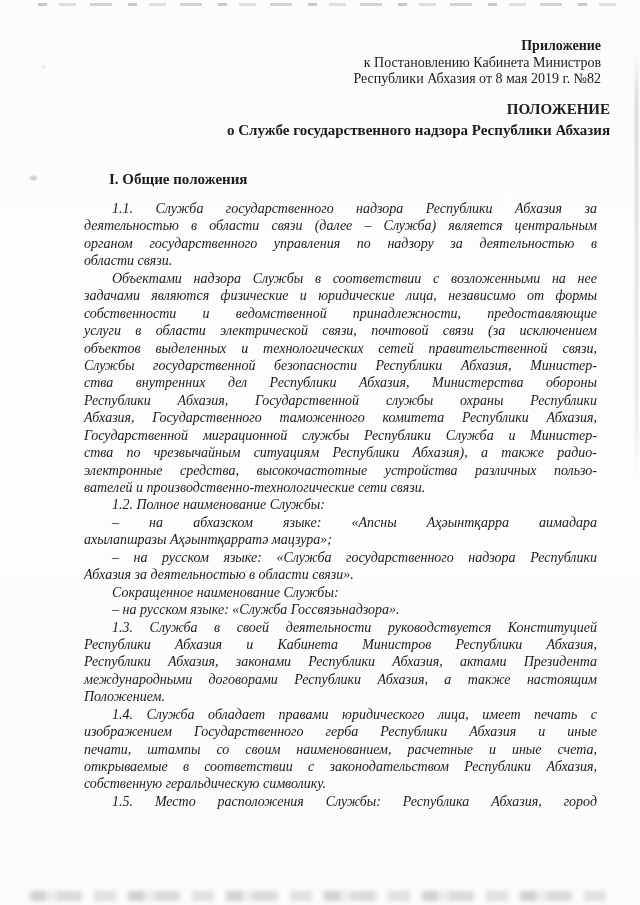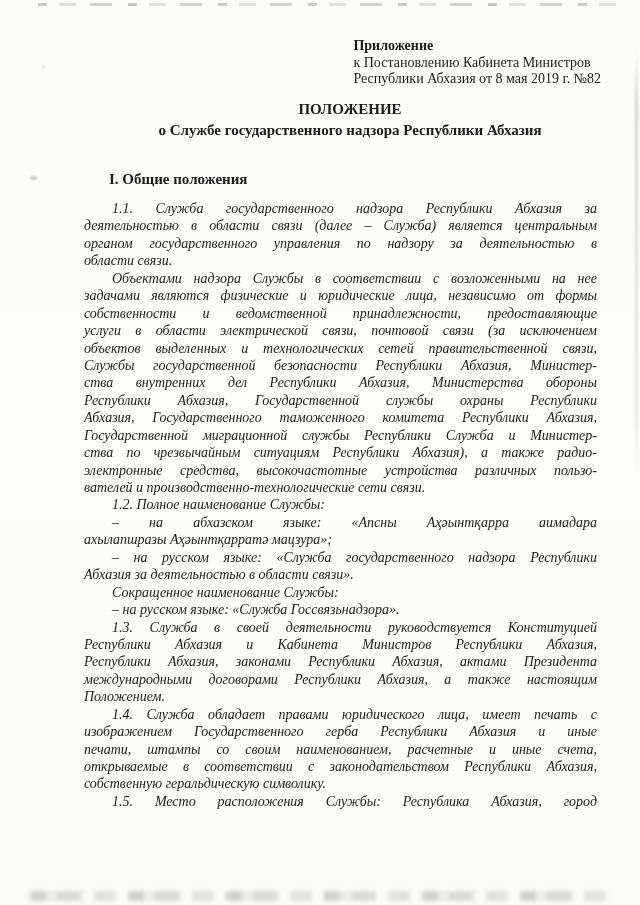--- a/index.html
+++ b/index.html
@@ -34,28 +34,28 @@
     background:linear-gradient(180deg,transparent 0%,rgba(130,130,130,.55) 12%,
       rgba(150,150,150,.45) 55%,rgba(160,160,160,.35) 85%,transparent 100%);
     filter:blur(1px);opacity:.6;
   }
   .speck{position:absolute;background:rgba(90,90,90,.35);filter:blur(1px);border-radius:50%;}
   .speck.s1{left:30px;top:176px;width:7px;height:4px;}
   .speck.s2{left:42px;top:66px;width:3px;height:2px;}
 
   
   .doc-header{
-    position:absolute;top:38px;right:39px;
+    position:absolute;top:38px;right:39px;text-align:right;
     font-size:14px;line-height:16.5px;white-space:nowrap;
   }
   .doc-header .hl0{font-weight:700;}
 
   
   .doc-title{
-    position:absolute;top:99px;left:90px;width:520px;text-align:center;
+    position:absolute;top:99px;left:90px;width:520px;text-align:right;
     font-weight:700;font-size:15px;line-height:20.5px;
   }
 
   
   .section-heading{
     position:absolute;top:171px;left:109px;
     font-weight:700;font-size:15px;white-space:nowrap;
   }
 
   

